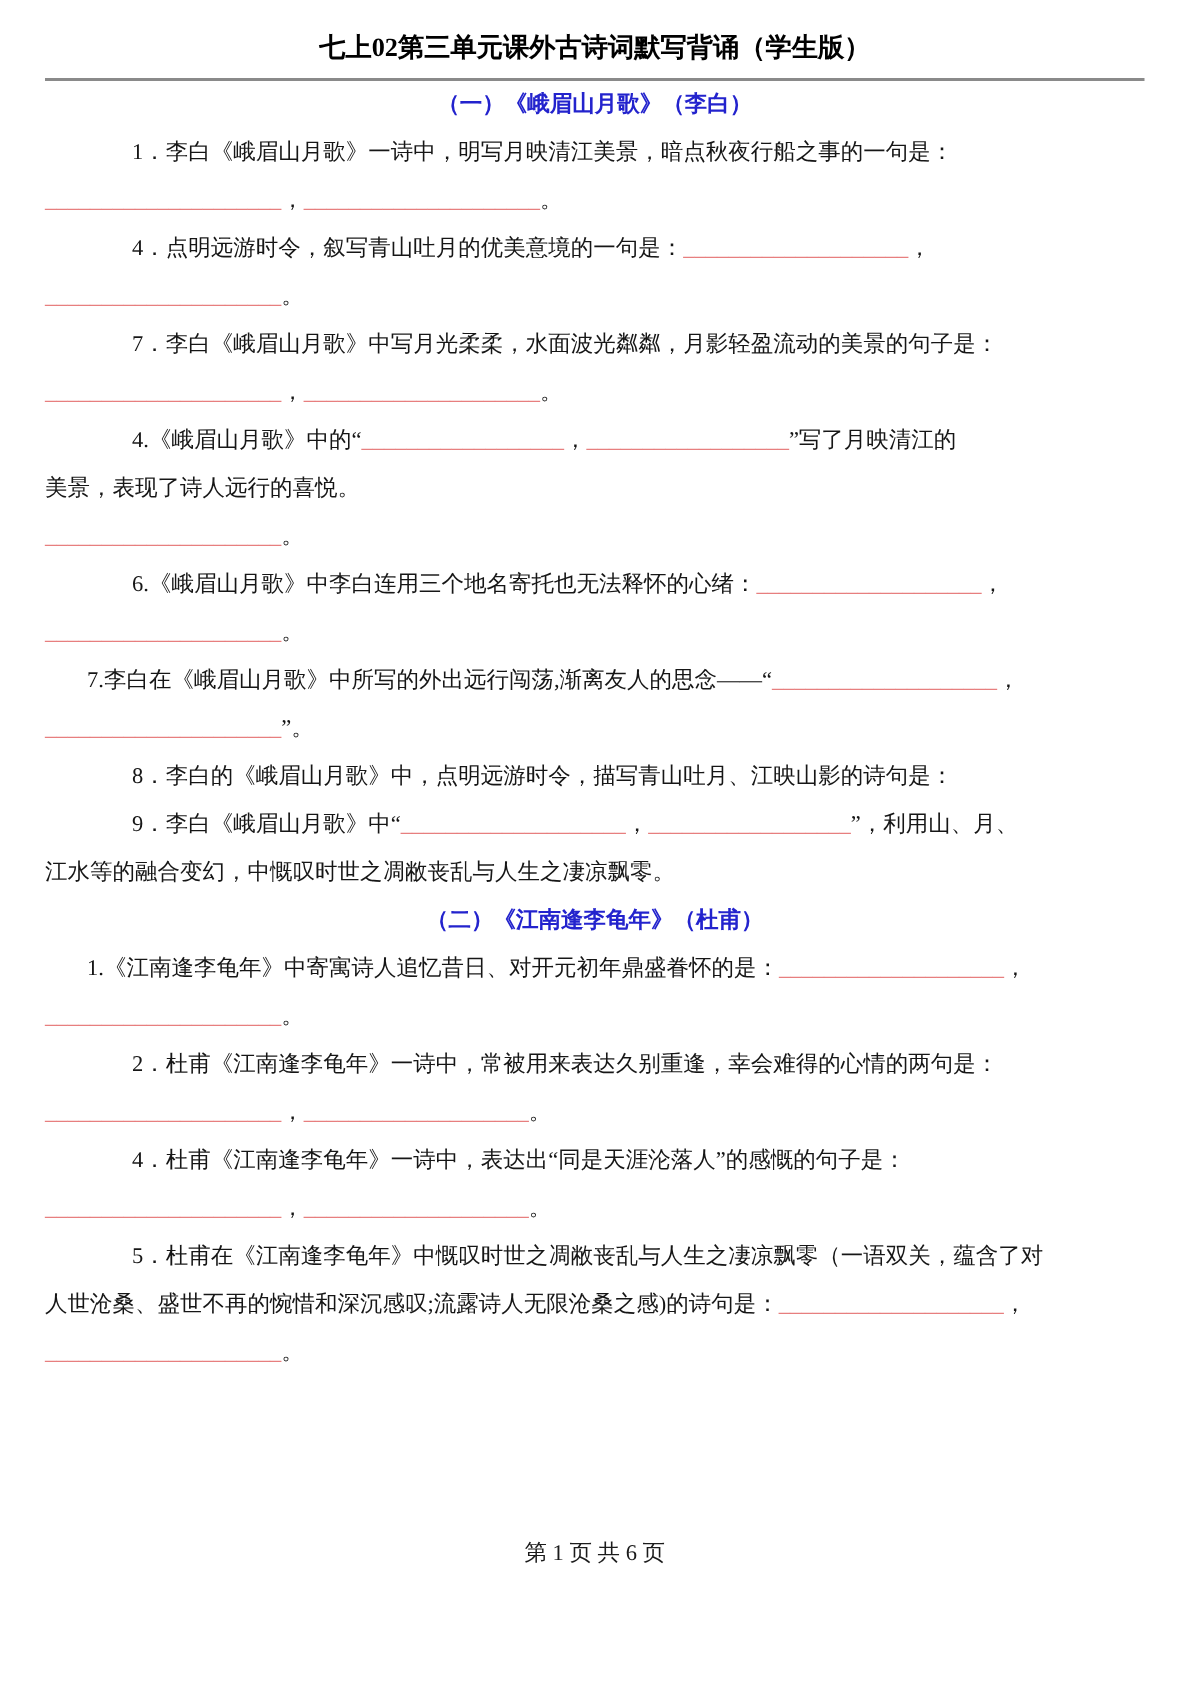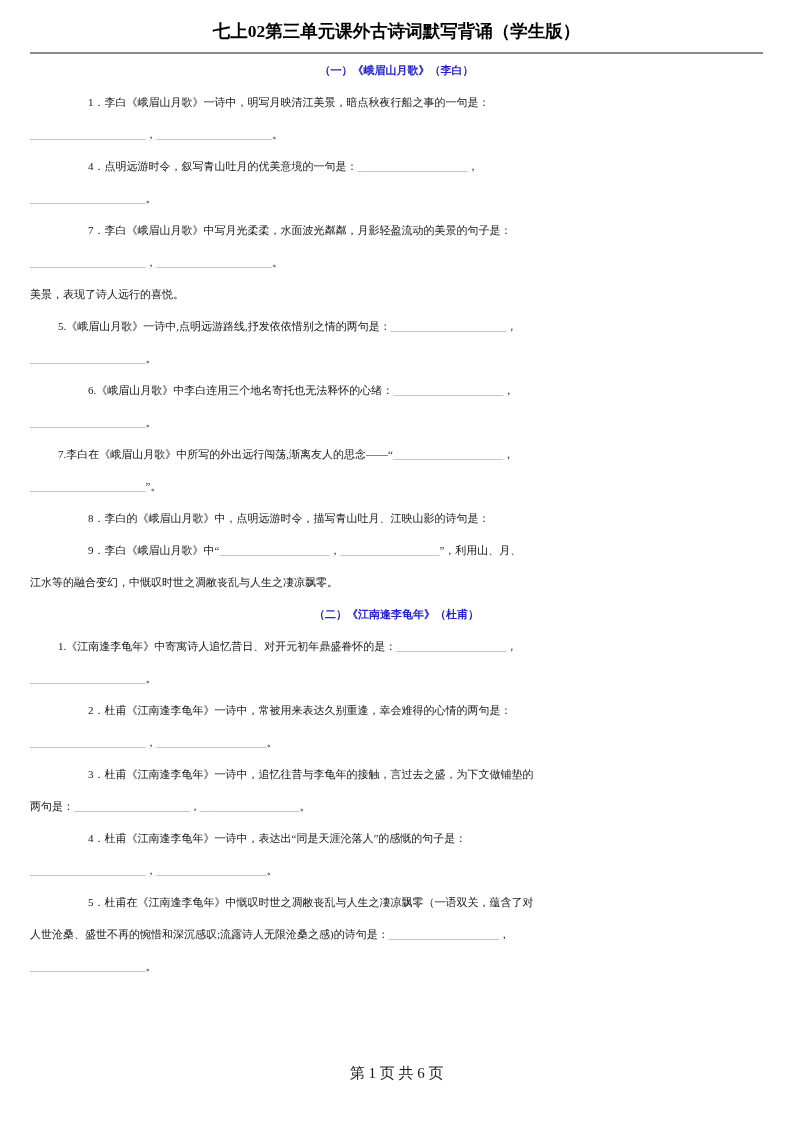--- a/index.html
+++ b/index.html
@@ -25,41 +25,41 @@
     font-weight:bold;
     line-height:24px;
     color:#000;
   }
   .rule{
     border:none;
     border-top:2px solid var(--divider-gray);
     margin:9px 0 0 0;
   }
   .body-text{
-    font-size:11px;
+    font-size:15px;
     line-height:32px;
   }
   .section-heading{
     text-align:center;
     color:var(--heading-blue);
     font-weight:bold;
     line-height:32px;
   }
   .question{margin:0;}
   .line{display:block;white-space:nowrap;}
   .question.normal .line.first{text-indent:58px;}
   .question.compact .line.first{text-indent:28px;}
   .blank{
     color:var(--blank-red);
     letter-spacing:0;
   }
   .page-footer{
     position:absolute;
     left:0;right:0;
-    top:1064px;
+    top:1026px;
     text-align:center;
     font-size:15px;
     color:#1b1b1b;
   }
 </style>
 </head>
 <body>
 
 <div class="page">
   <div class="content">
@@ -73,24 +73,24 @@
         </div>
         <div class="question normal">
           <div class="line first"><span>4．点明远游时令，叙写青山吐月的优美意境的一句是：</span><span class="blank">____________________</span><span>，</span></div>
           <div class="line"><span class="blank">_____________________</span><span>。</span></div>
         </div>
         <div class="question normal">
           <div class="line first"><span>7．李白《峨眉山月歌》中写月光柔柔，水面波光粼粼，月影轻盈流动的美景的句子是：</span></div>
           <div class="line"><span class="blank">_____________________</span><span>，</span><span class="blank">_____________________</span><span>。</span></div>
         </div>
         <div class="question normal">
+          <div class="line first"><span>4.《峨眉山月歌》中的“</span><span class="blank">__________________</span><span>，</span><span class="blank">__________________</span><span>”写了月映清江的</span></div>
           <div class="line"><span>美景，表现了诗人远行的喜悦。</span></div>
         </div>
         <div class="question compact">
-          <div class="line first"><span>5.《峨眉山月歌》一诗中,点明远游路线,抒发依依惜别之情的两句是：</span><span class="blank">_____________________</span><span>，</span></div>
           <div class="line"><span class="blank">_____________________</span><span>。</span></div>
         </div>
         <div class="question normal">
           <div class="line first"><span>6.《峨眉山月歌》中李白连用三个地名寄托也无法释怀的心绪：</span><span class="blank">____________________</span><span>，</span></div>
           <div class="line"><span class="blank">_____________________</span><span>。</span></div>
         </div>
         <div class="question compact">
           <div class="line first"><span>7.李白在《峨眉山月歌》中所写的外出远行闯荡,渐离友人的思念——“</span><span class="blank">____________________</span><span>，</span></div>
           <div class="line"><span class="blank">_____________________</span><span>”。</span></div>
         </div>
@@ -104,24 +104,20 @@
         <div class="section-heading">（二）《江南逢李龟年》（杜甫）</div>
         <div class="question compact">
           <div class="line first"><span>1.《江南逢李龟年》中寄寓诗人追忆昔日、对开元初年鼎盛眷怀的是：</span><span class="blank">____________________</span><span>，</span></div>
           <div class="line"><span class="blank">_____________________</span><span>。</span></div>
         </div>
         <div class="question normal">
           <div class="line first"><span>2．杜甫《江南逢李龟年》一诗中，常被用来表达久别重逢，幸会难得的心情的两句是：</span></div>
           <div class="line"><span class="blank">_____________________</span><span>，</span><span class="blank">____________________</span><span>。</span></div>
         </div>
         <div class="question normal">
-          <div class="line first"><span>3．杜甫《江南逢李龟年》一诗中，追忆往昔与李龟年的接触，言过去之盛，为下文做铺垫的</span></div>
-          <div class="line"><span>两句是：</span><span class="blank">_____________________</span><span>，</span><span class="blank">__________________</span><span>。</span></div>
-        </div>
-        <div class="question normal">
           <div class="line first"><span>4．杜甫《江南逢李龟年》一诗中，表达出“同是天涯沦落人”的感慨的句子是：</span></div>
           <div class="line"><span class="blank">_____________________</span><span>，</span><span class="blank">____________________</span><span>。</span></div>
         </div>
         <div class="question normal">
           <div class="line first"><span>5．杜甫在《江南逢李龟年》中慨叹时世之凋敝丧乱与人生之凄凉飘零（一语双关，蕴含了对</span></div>
           <div class="line"><span>人世沧桑、盛世不再的惋惜和深沉感叹;流露诗人无限沧桑之感)的诗句是：</span><span class="blank">____________________</span><span>，</span></div>
           <div class="line"><span class="blank">_____________________</span><span>。</span></div>
         </div>
       </div>
   </div>

